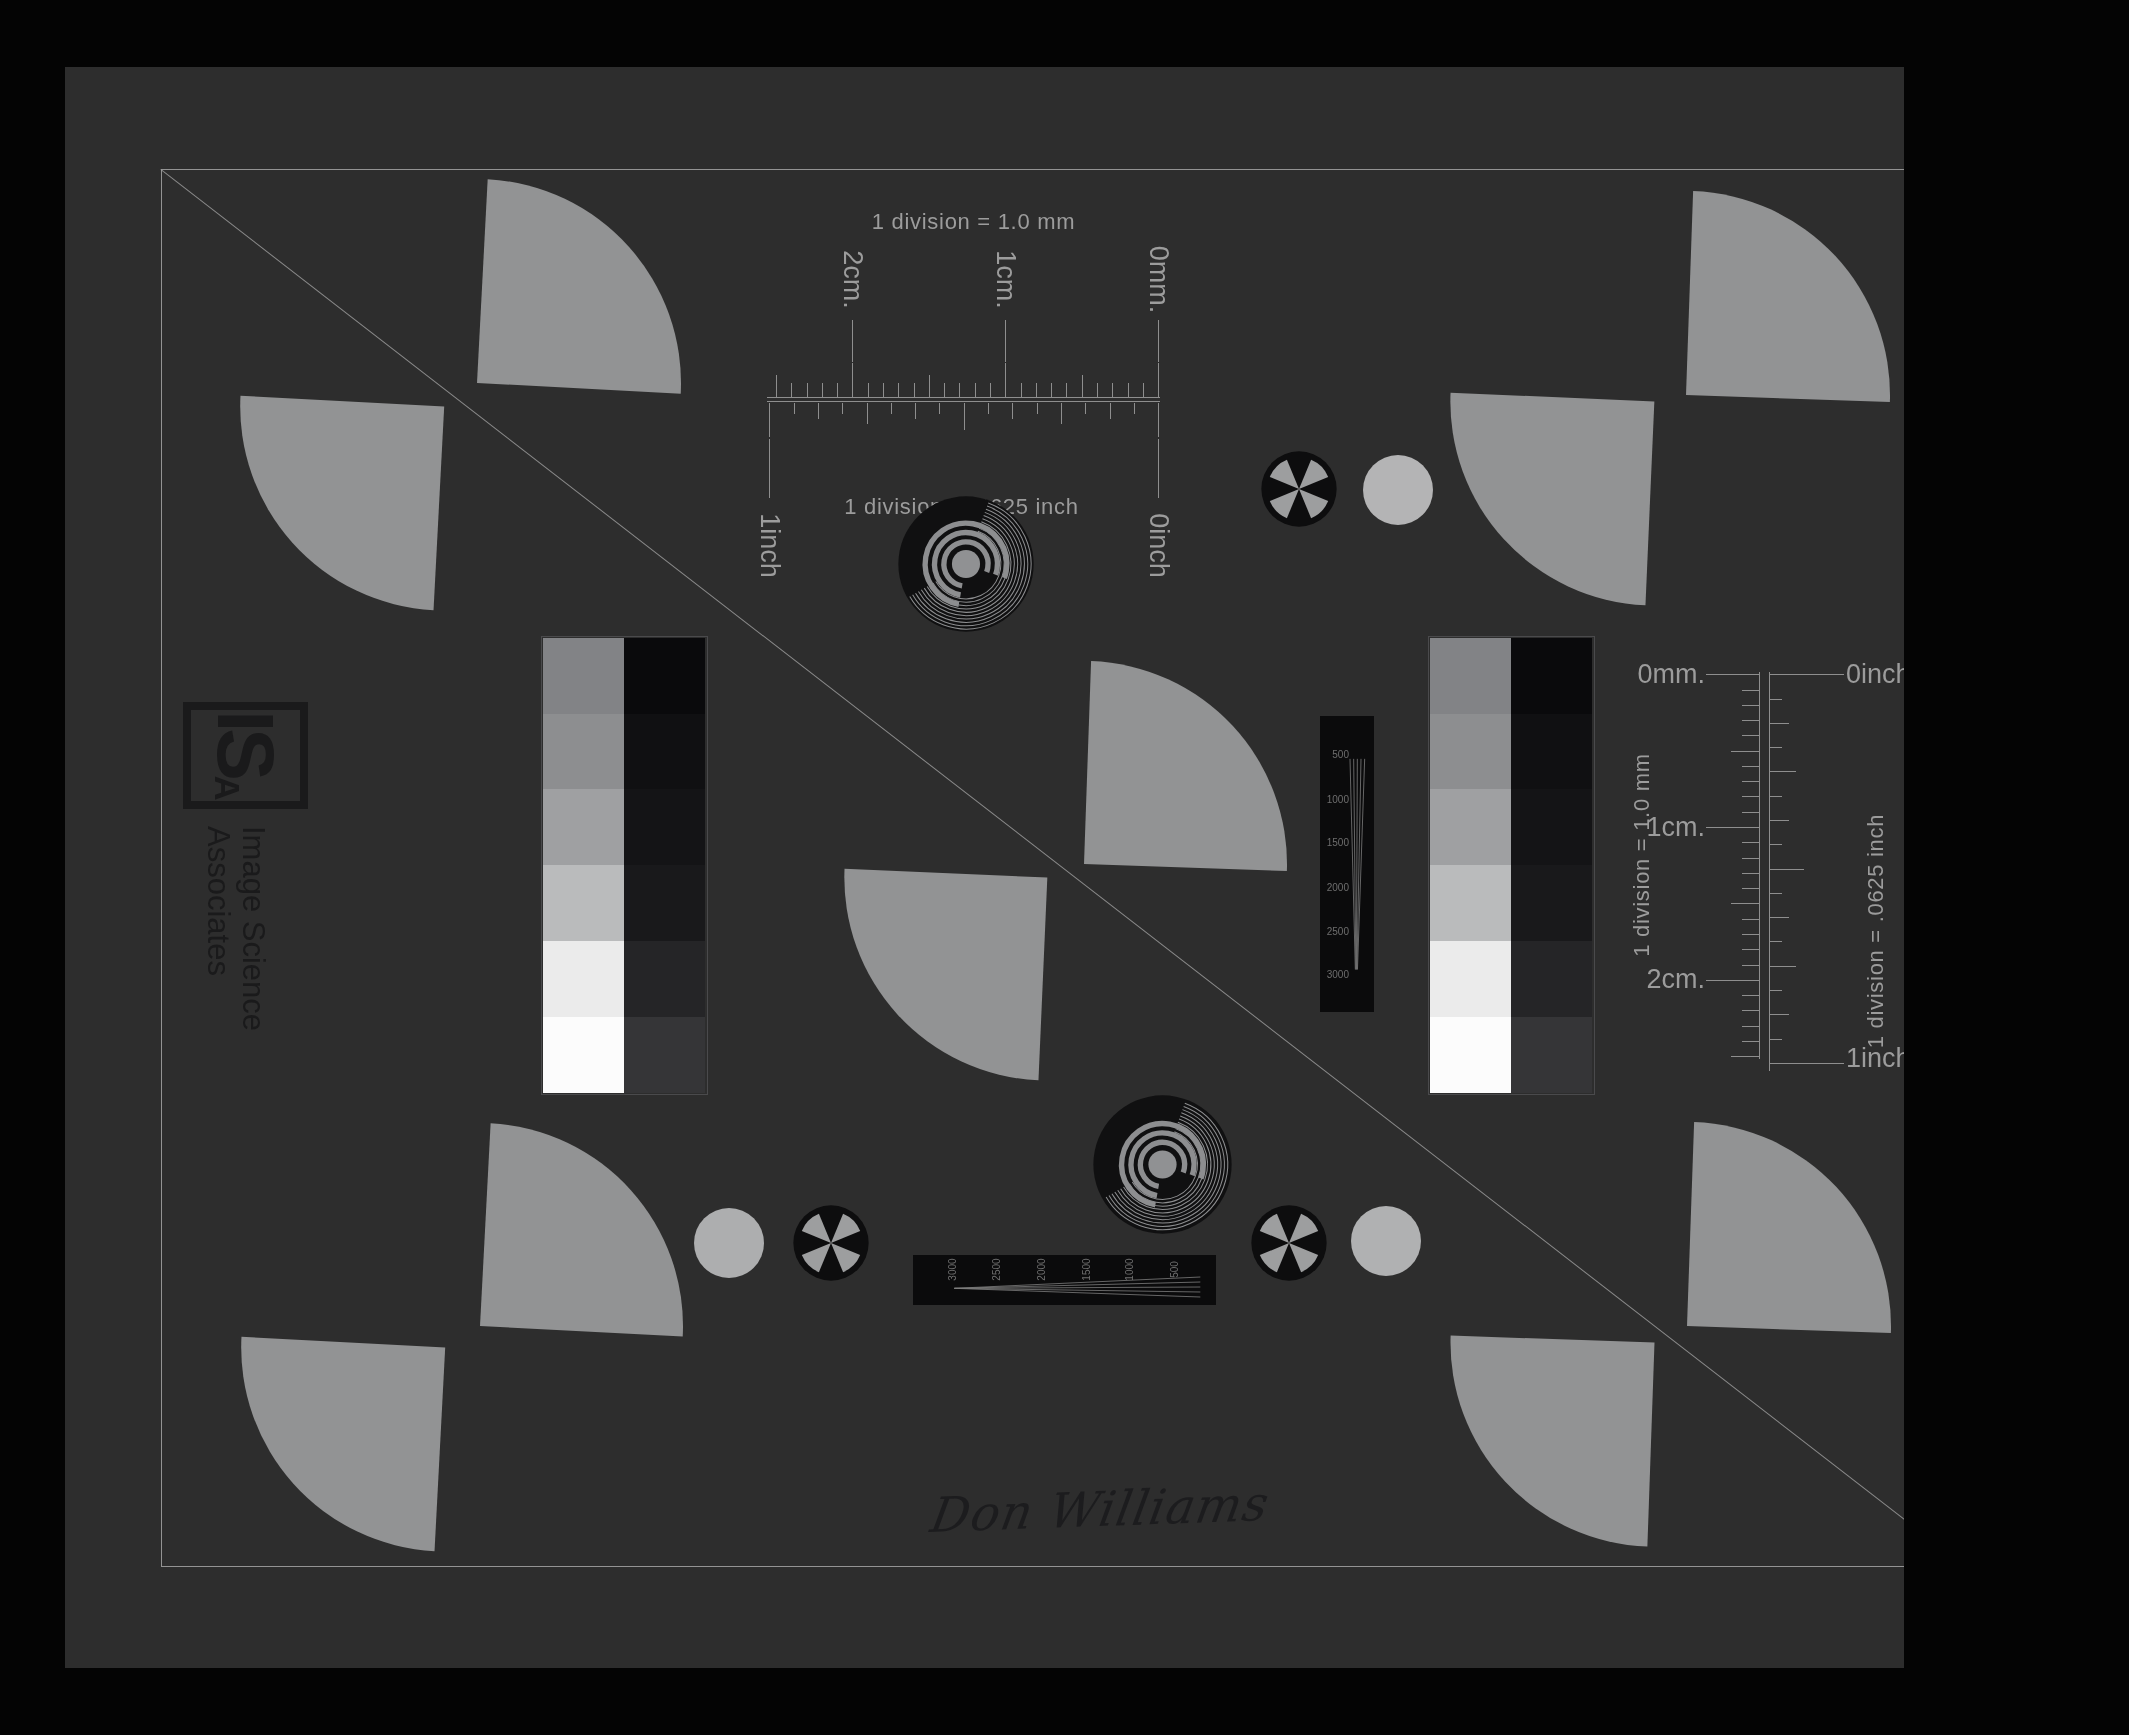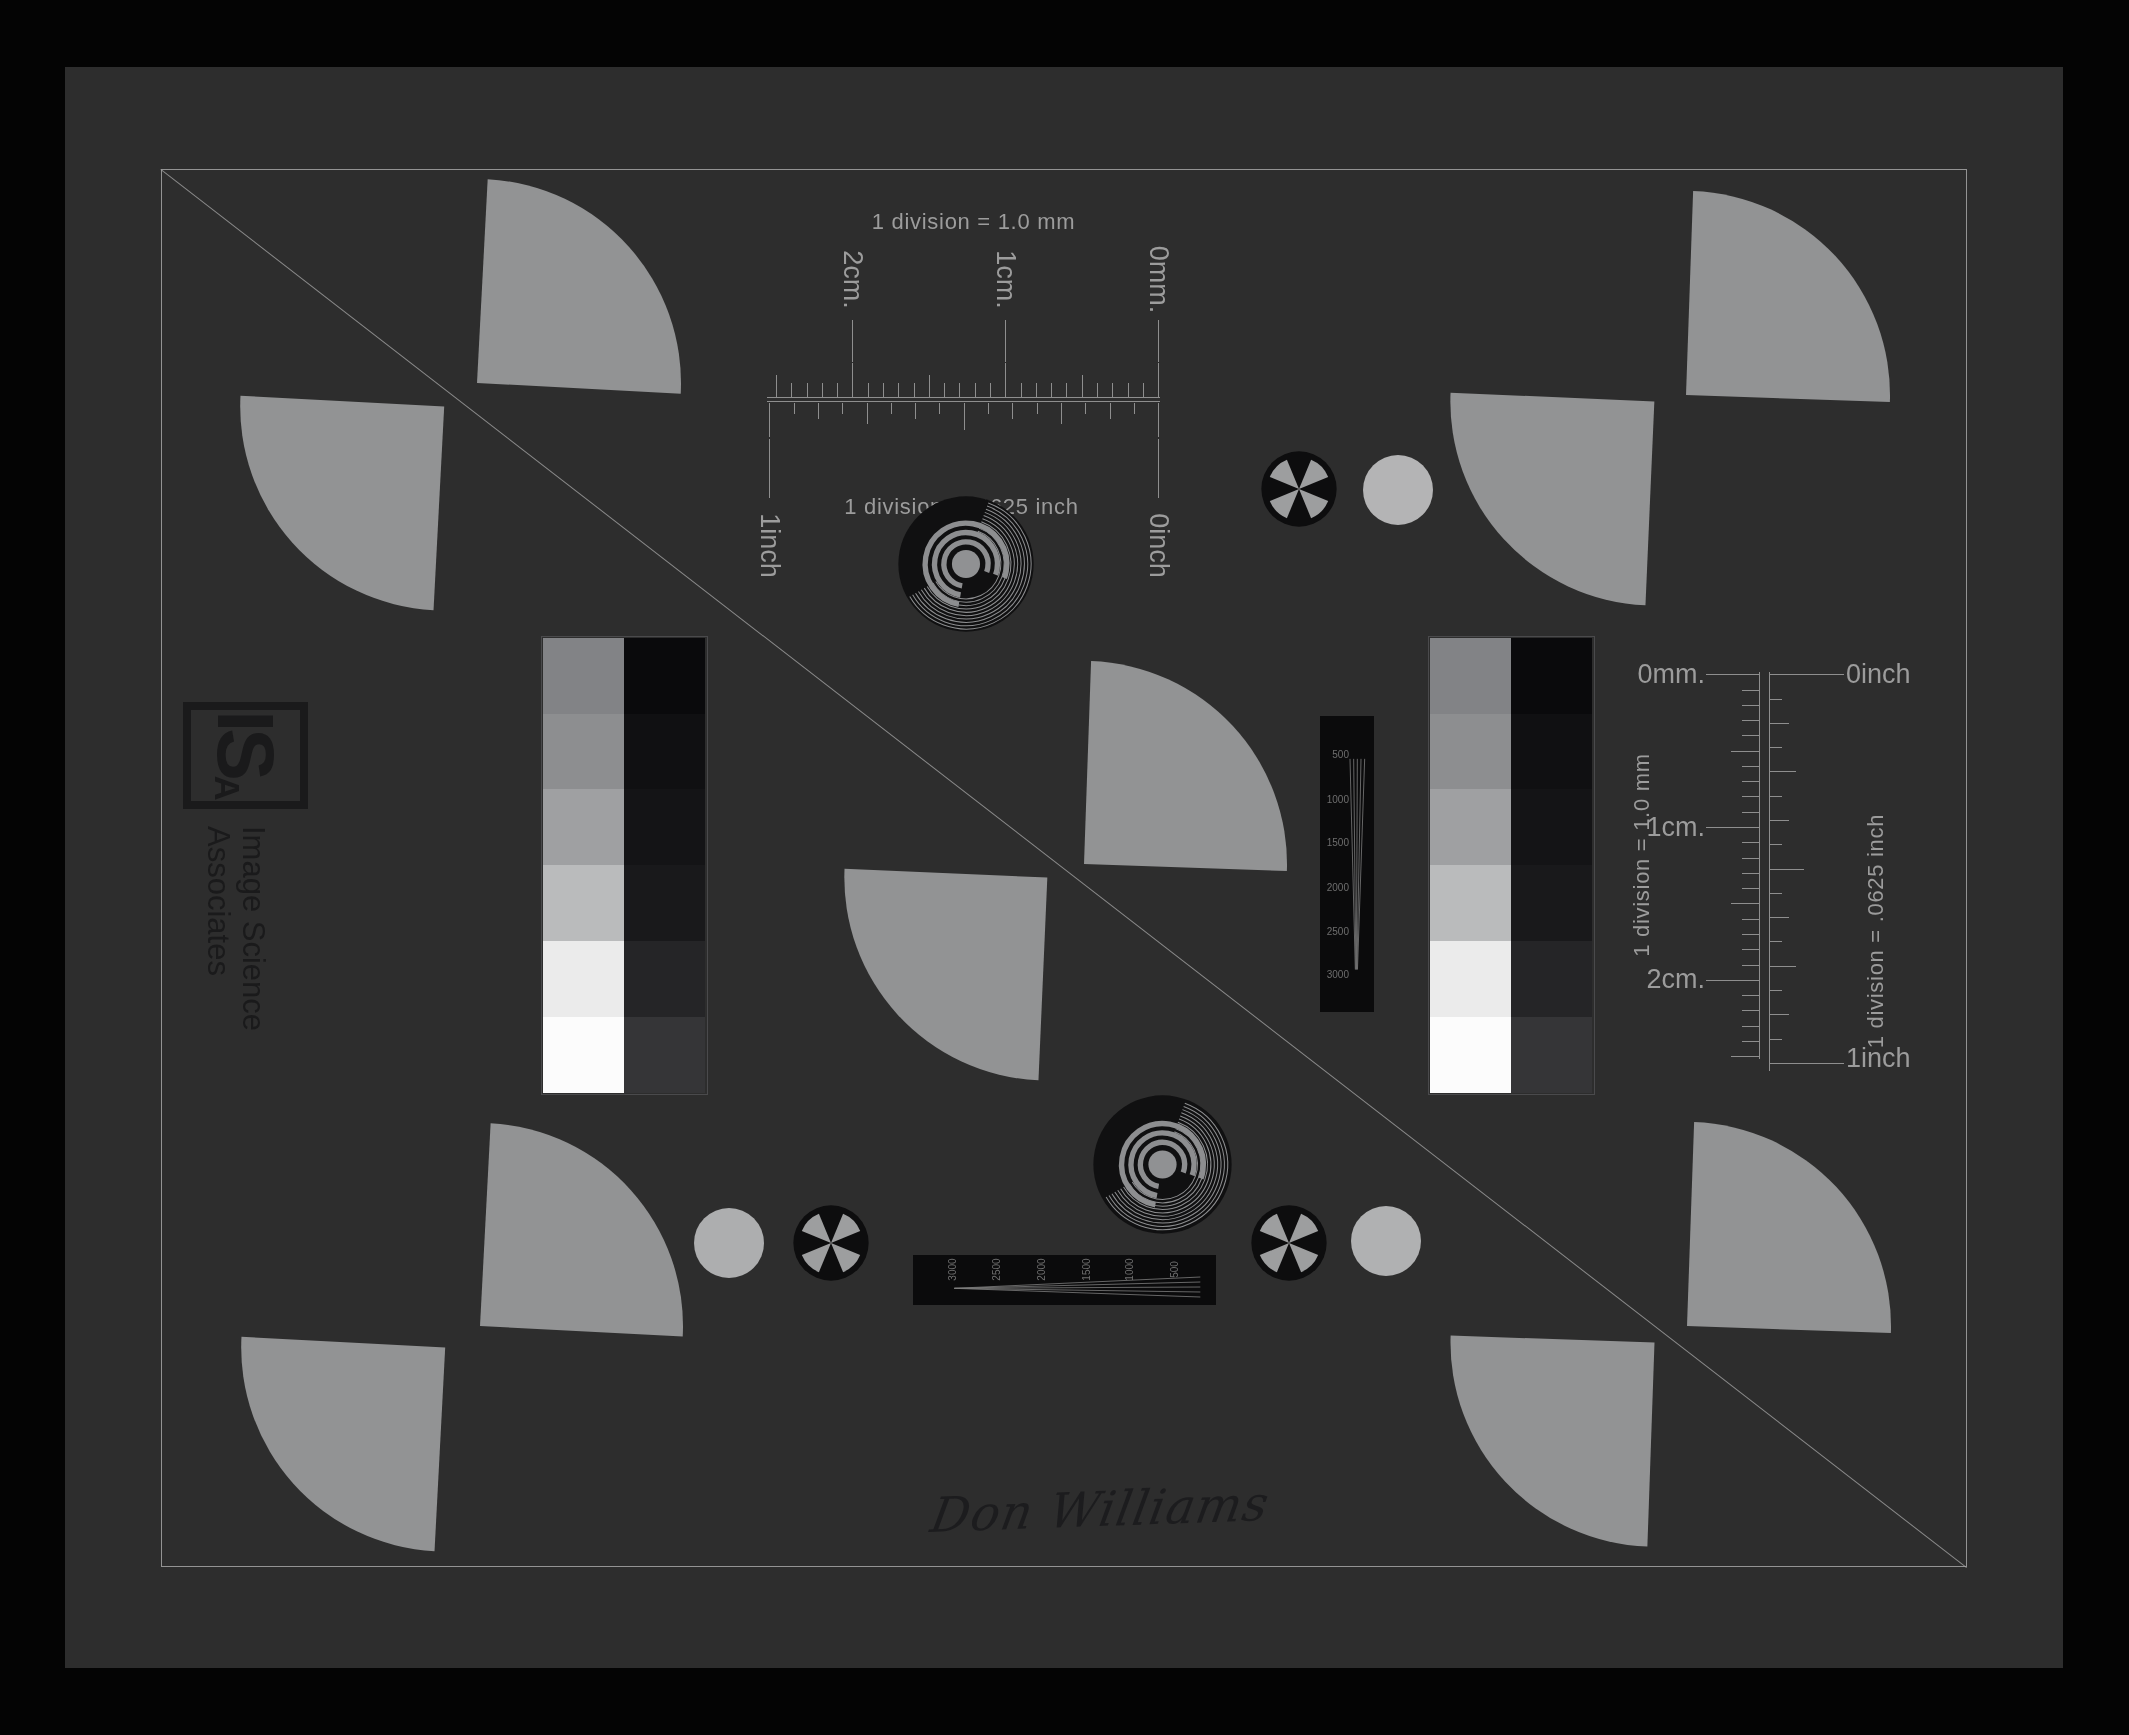--- a/index.html
+++ b/index.html
@@ -1,16 +1,16 @@
 <!DOCTYPE html>
 <html style="font-size:10.7px"><head>
 <meta charset="utf-8">
 <style>
   html,body{margin:0;padding:0;background:#040404;}
-  #stage{position:relative;width:2129px;height:1735px;background:#040404;overflow:hidden;
+  #stage{position:relative;width:1904px;height:1735px;background:#040404;overflow:hidden;
          font-family:"Liberation Sans",sans-serif;}
   .lbl{position:absolute;color:#9c9c9c;white-space:nowrap;font-family:"Liberation Sans",sans-serif;}
   .rot90{transform:rotate(90deg);}
   .rotm90{transform:rotate(-90deg);}
   .center{text-align:center;}
   #sheet{position:absolute;left:65px;top:67px;width:1998px;height:1601px;background:#2d2d2d;}
   #inner-border{position:absolute;left:161px;top:169px;width:1806px;height:1398px;
     border:1.3px solid rgba(166,166,166,0.85);box-sizing:border-box;}
   #diagonal{position:absolute;left:161px;top:169px;width:2284px;height:1.3px;
     background:rgba(160,160,160,0.8);transform:rotate(37.75deg);transform-origin:0 0;}

